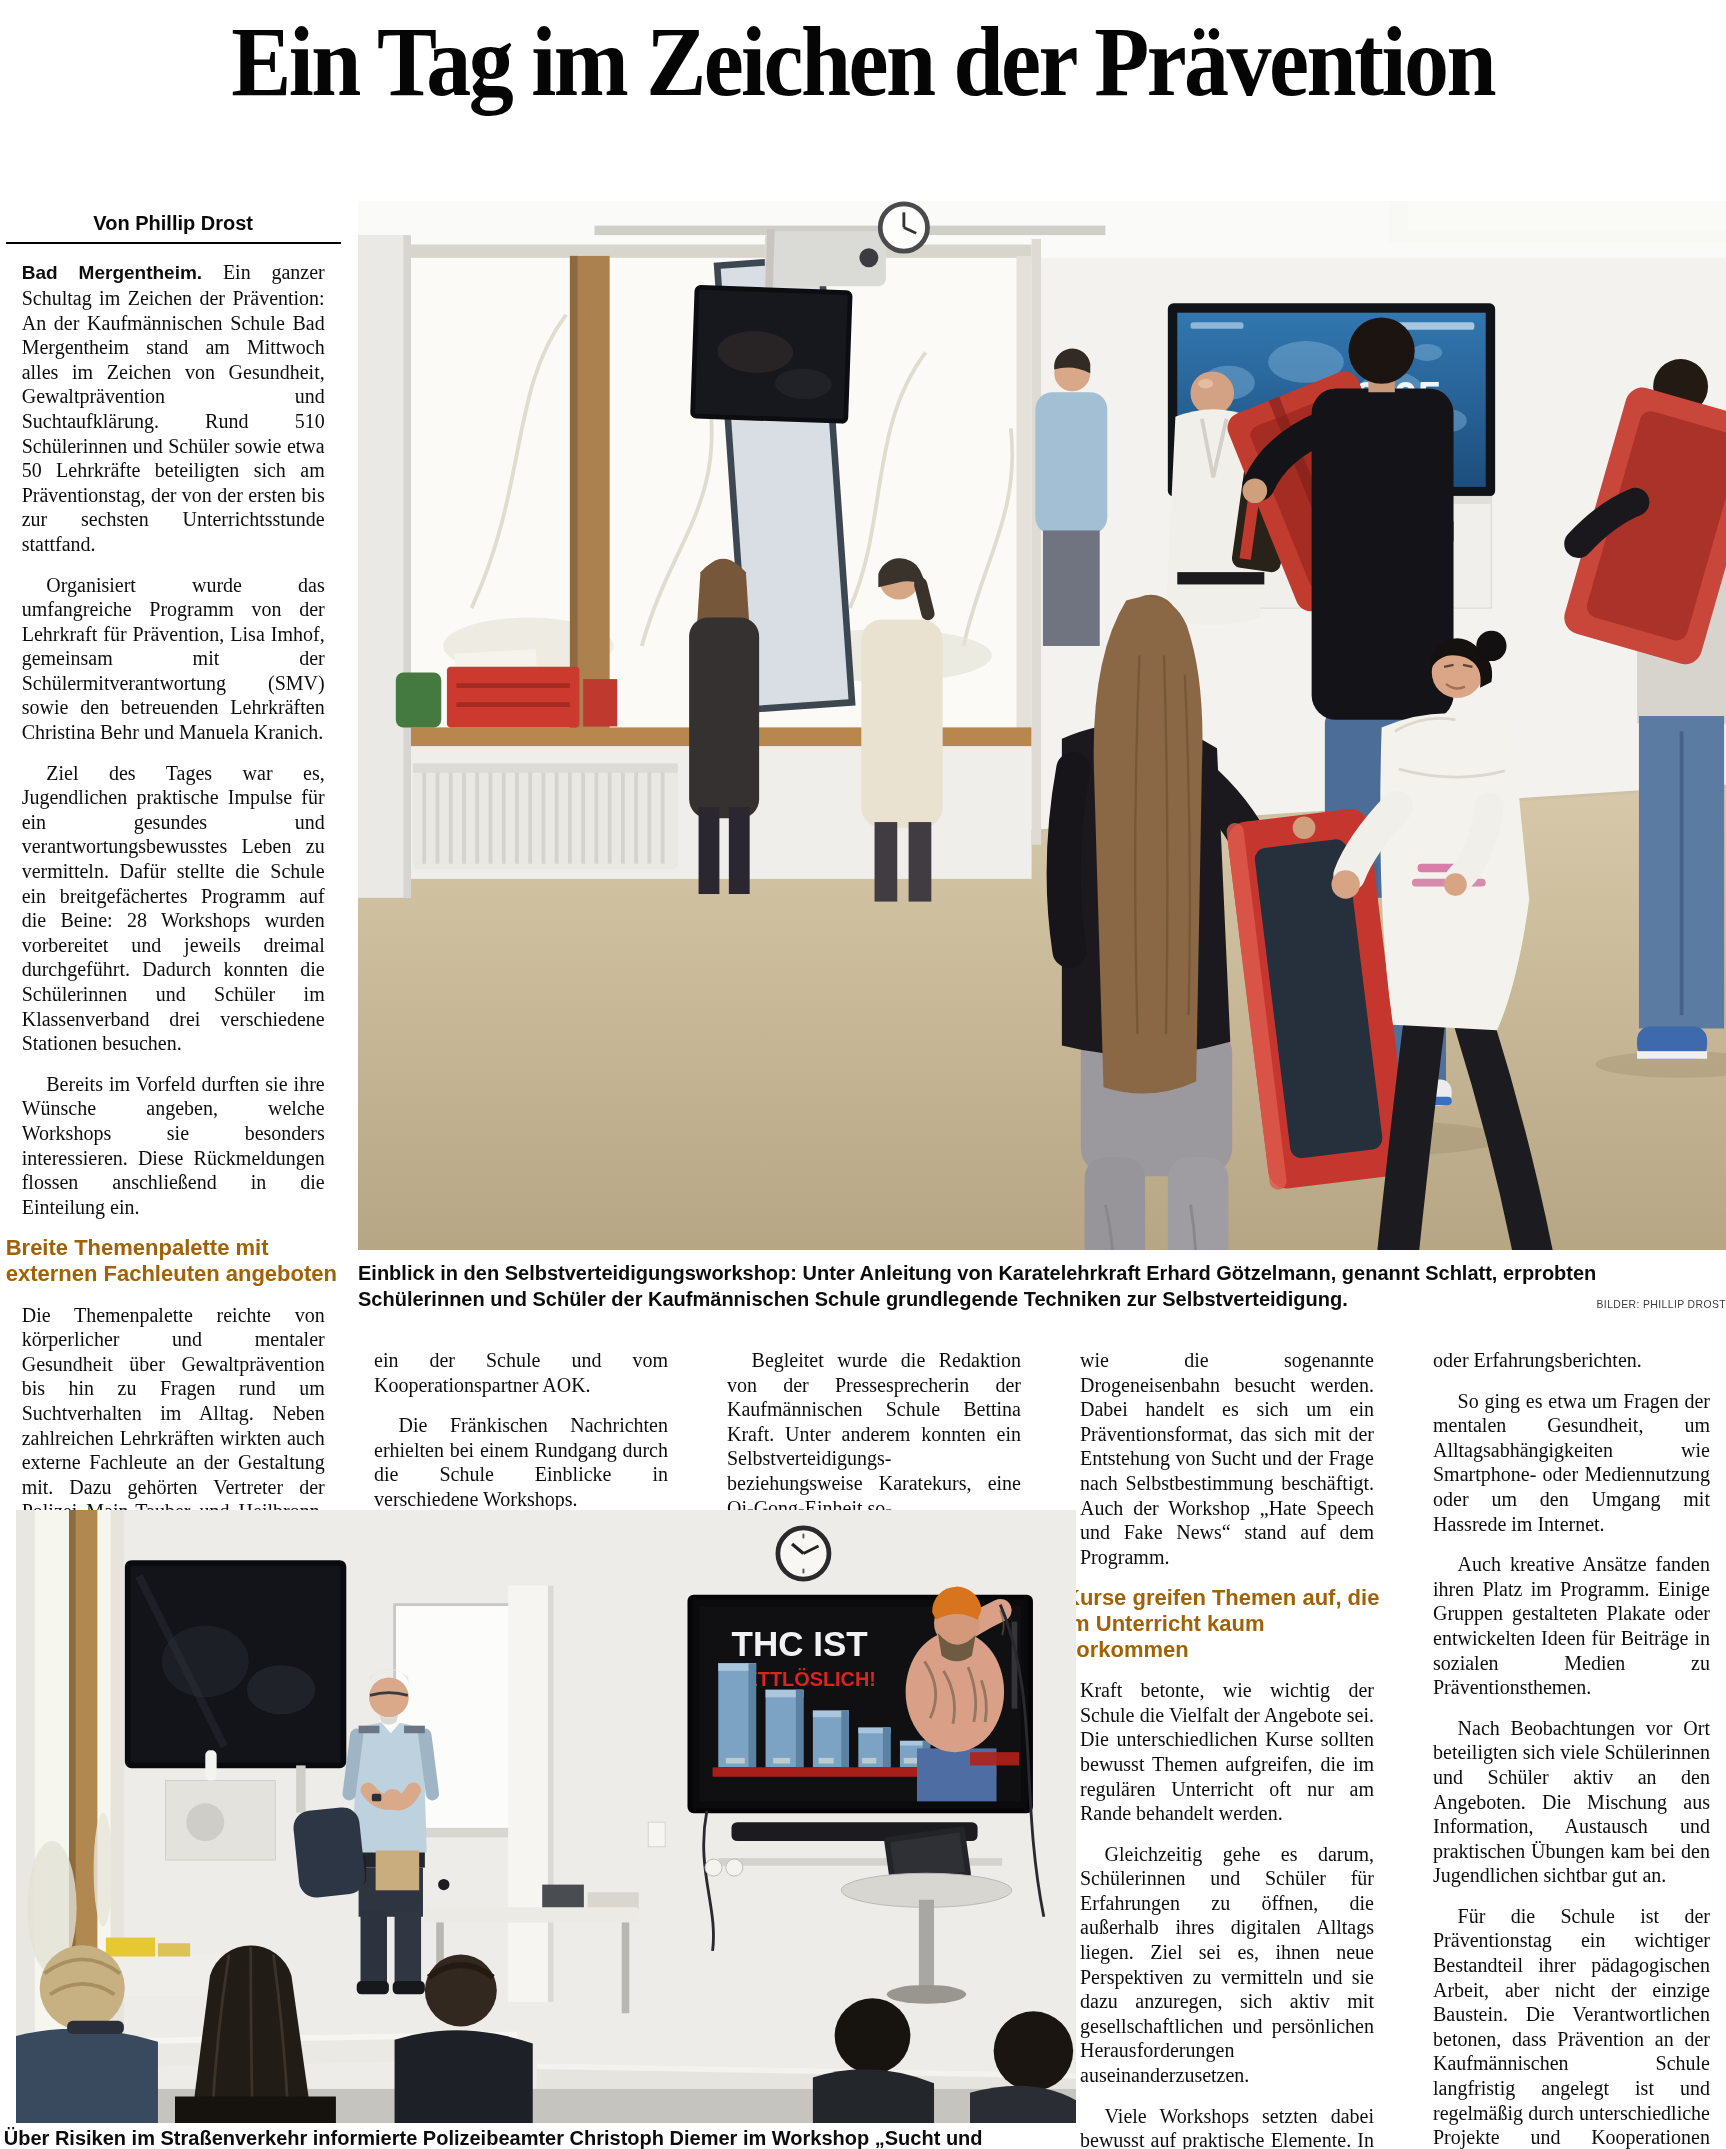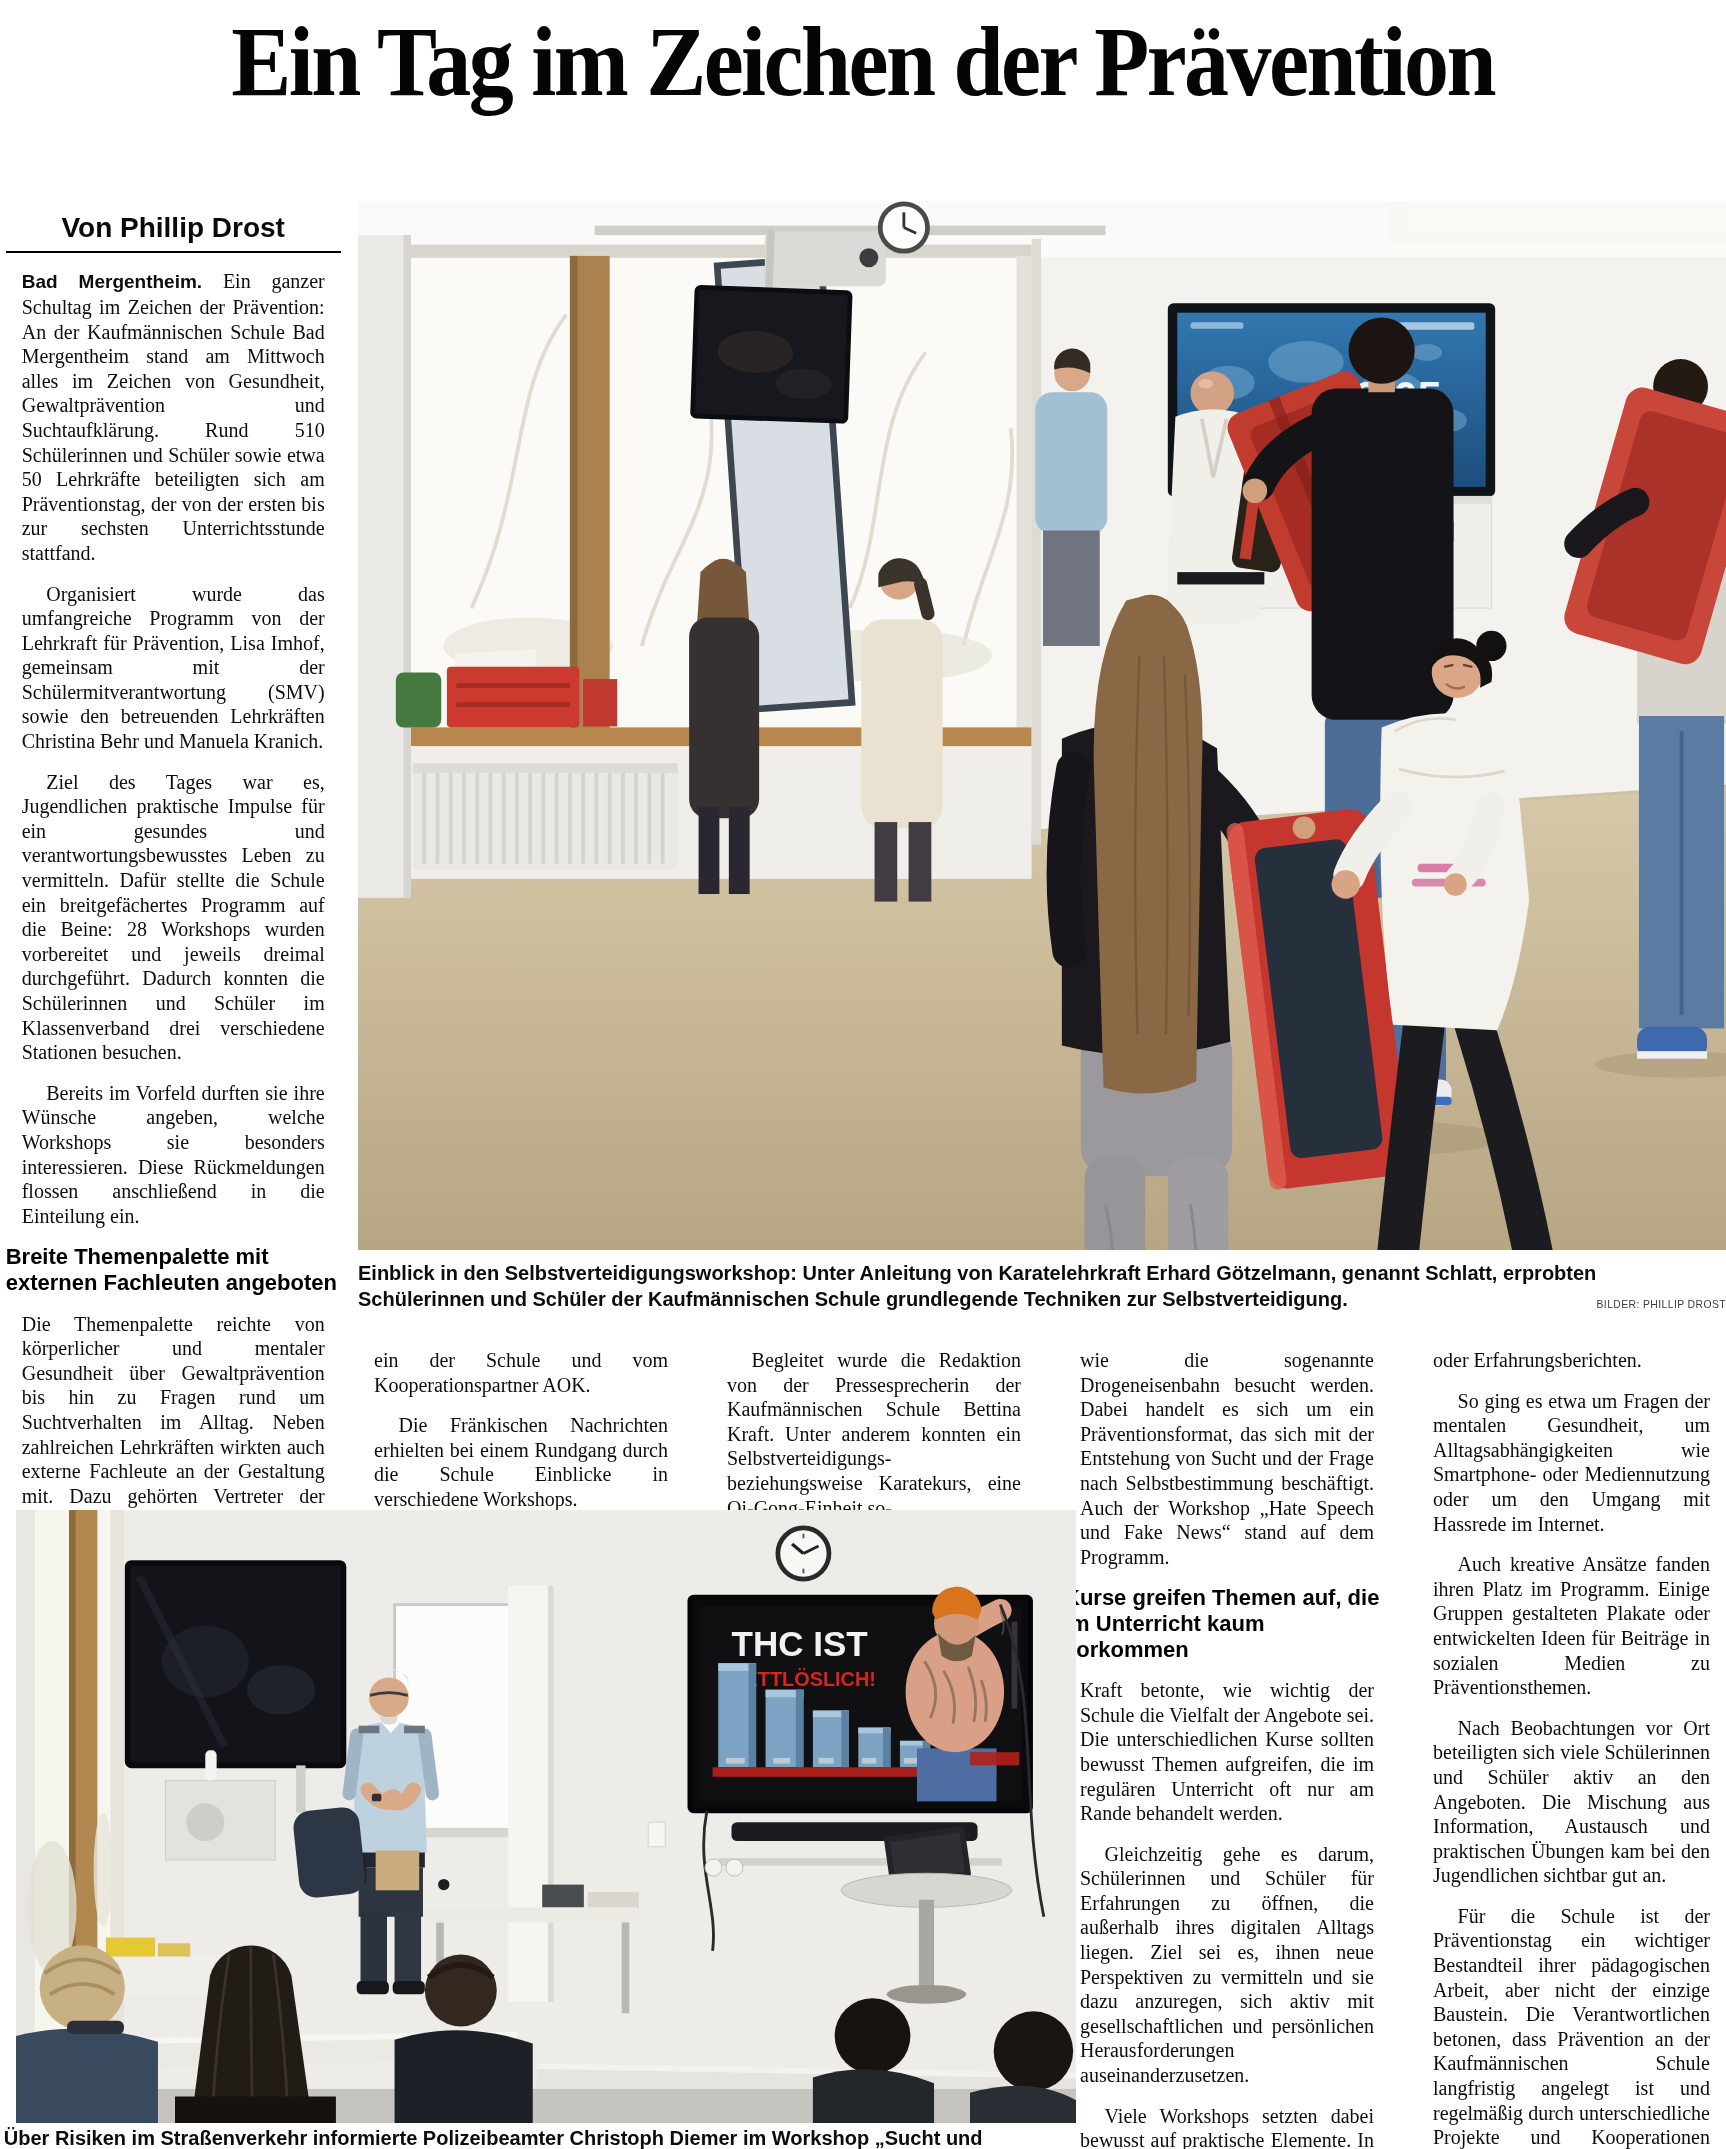--- a/index.html
+++ b/index.html
@@ -9,28 +9,28 @@
   .headline-wrap{position:absolute;left:0;top:3.8px;width:1726px;text-align:center;}
   .headline{display:inline-block;font-family:"Liberation Serif",serif;font-weight:700;
             font-size:100px;letter-spacing:-2.8px;transform:scaleX(.9);transform-origin:center;
             white-space:nowrap;color:#050505;}
   
   .kicker{position:absolute;left:0;top:144px;width:1726px;text-align:center;
           font-family:"Liberation Sans",sans-serif;font-weight:700;font-size:23px;color:#111;}
   .kicker-label{color:#1a7ab2;margin-right:7.6px;}
   
   .colL{position:absolute;left:5.7px;top:212px;width:335px;}
-  .byline{font-family:"Liberation Sans",sans-serif;font-weight:700;font-size:28px;
+  .byline{font-family:"Liberation Sans",sans-serif;font-weight:700;font-size:20px;
           text-align:center;color:#0a0a0a;}
   .byline-rule{height:2.8px;background:#000;margin-top:6.6px;margin-bottom:12.3px;}
   .bp{margin:16px;font-size:20px;line-height:24.6px;text-align:justify;}
   .bp.ind{text-indent:24.6px;}
   .dateline{font-family:"Liberation Sans",sans-serif;font-weight:700;font-size:19px;}
   .subhead{font-family:"Liberation Sans",sans-serif;font-weight:700;font-size:22px;
-           line-height:25.6px;margin:13.2px 0 5.7px 0;color:#000000;}
+           line-height:25.6px;margin:13.2px 0 5.7px 0;color:#a16207;}
   
   .photo1{position:absolute;left:358px;top:201px;width:1368px;height:1049px;margin:0;}
   .photo2{position:absolute;left:16px;top:1510px;width:1060px;height:613px;margin:0;}
   figure svg{display:block;width:100%;height:100%;}
   
   .caption1{position:absolute;left:358px;top:1261px;width:1368px;
             font-family:"Liberation Sans",sans-serif;font-weight:700;font-size:20px;
             line-height:25.6px;color:#0c0c0c;}
   .credit{position:absolute;right:0;top:31px;font-weight:400;font-size:10.4px;
           letter-spacing:0.4px;color:#3c3c3c;}

